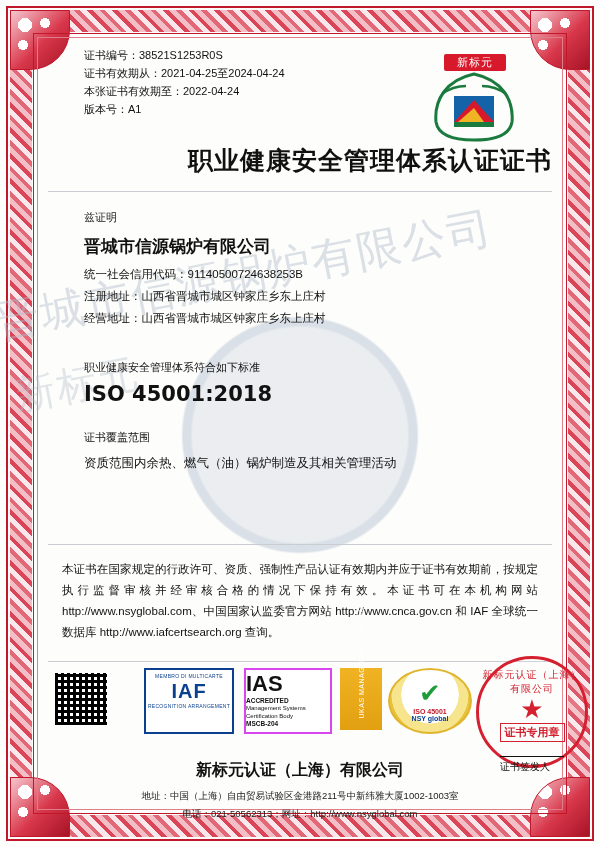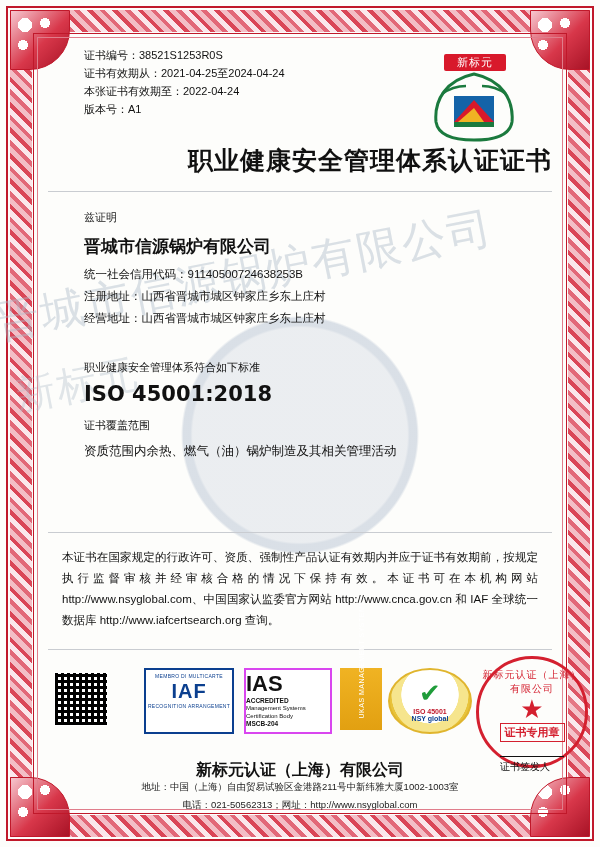--- a/index.html
+++ b/index.html
@@ -111,21 +111,21 @@
     margin:14px 0 0 0;height:1px;background:#c9ccd1;width:504px;
   }
   .sect{padding-left:36px;}
   .hint{font-size:11px;color:#222;margin-top:18px;}
   .company{font-size:17px;font-weight:bold;color:#111;margin-top:10px;font-family:"DejaVu Sans", sans-serif;}
   .line{font-size:11.5px;color:#111;margin-top:9px;}
   .line2{font-size:11.5px;color:#111;margin-top:7px;}
 
   .std-label{font-size:11px;color:#111;margin-top:0;}
   .std{font-size:21px;font-weight:bold;color:#111;margin-top:7px;font-family:"DejaVu Sans", sans-serif;}
-  .scope-label{font-size:11px;color:#111;margin-top:12px;}
+  .scope-label{font-size:11px;color:#111;margin-top:24px;}
   .scope{font-size:12.5px;color:#111;margin-top:10px;}
 
   .legal{
     margin-top:0;padding:0 14px 0 14px;
     font-size:11.5px;color:#111;line-height:21px;text-align:justify;
   }
 
   
   .logos{
     position:absolute;left:48px;top:660px;width:504px;height:90px;
@@ -179,21 +179,21 @@
   }
   .sign-line{
     position:absolute;left:452px;top:96px;width:64px;height:1px;background:#111;
   }
 
   
   .footer{
     position:absolute;left:48px;top:760px;width:504px;text-align:center;
   }
   .footer .org{font-size:16px;font-weight:bold;color:#111;font-family:"DejaVu Sans", sans-serif;}
-  .footer .addr{font-size:9.5px;color:#222;}
+  .footer .addr{font-size:9.5px;color:#222;margin-top:9px;}
   .footer .tel{font-size:9.5px;color:#222;margin-top:5px;}
 </style>
 </head>
 <body>
 
 <div class="cert">
 
   <div class="border-outer"></div>
   <div class="border-band"></div>
   <div class="corner tl"></div>

